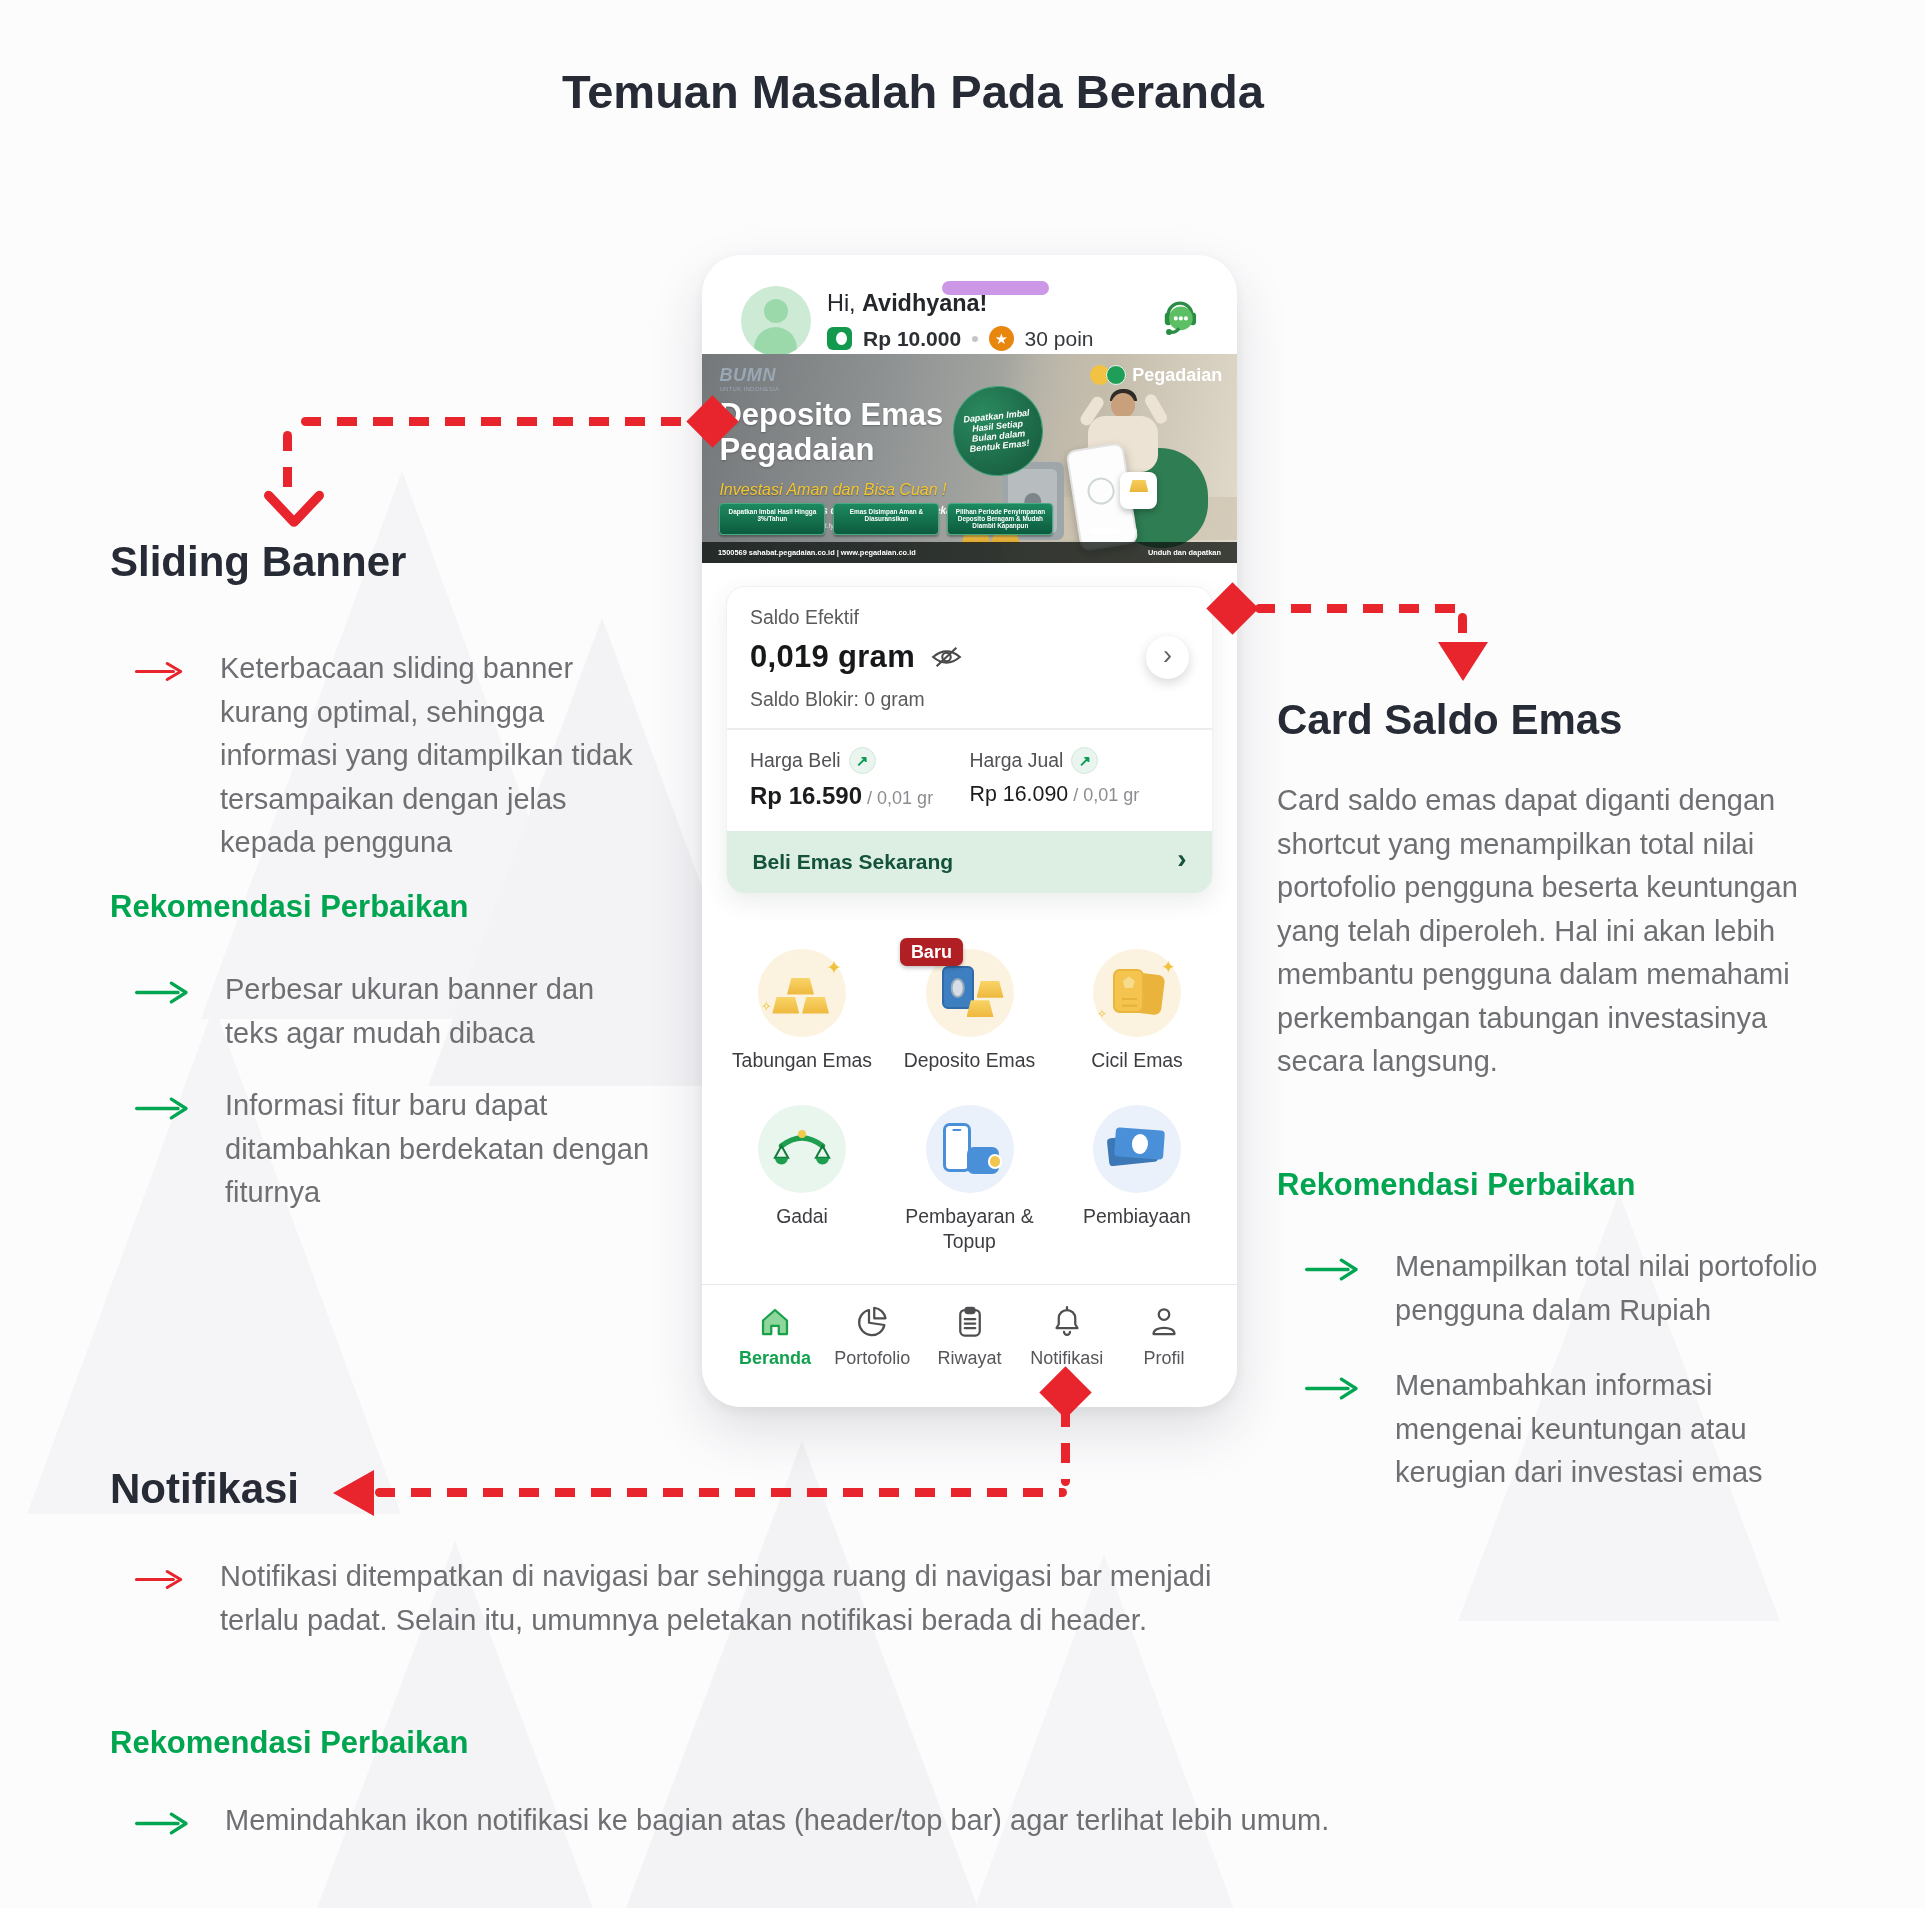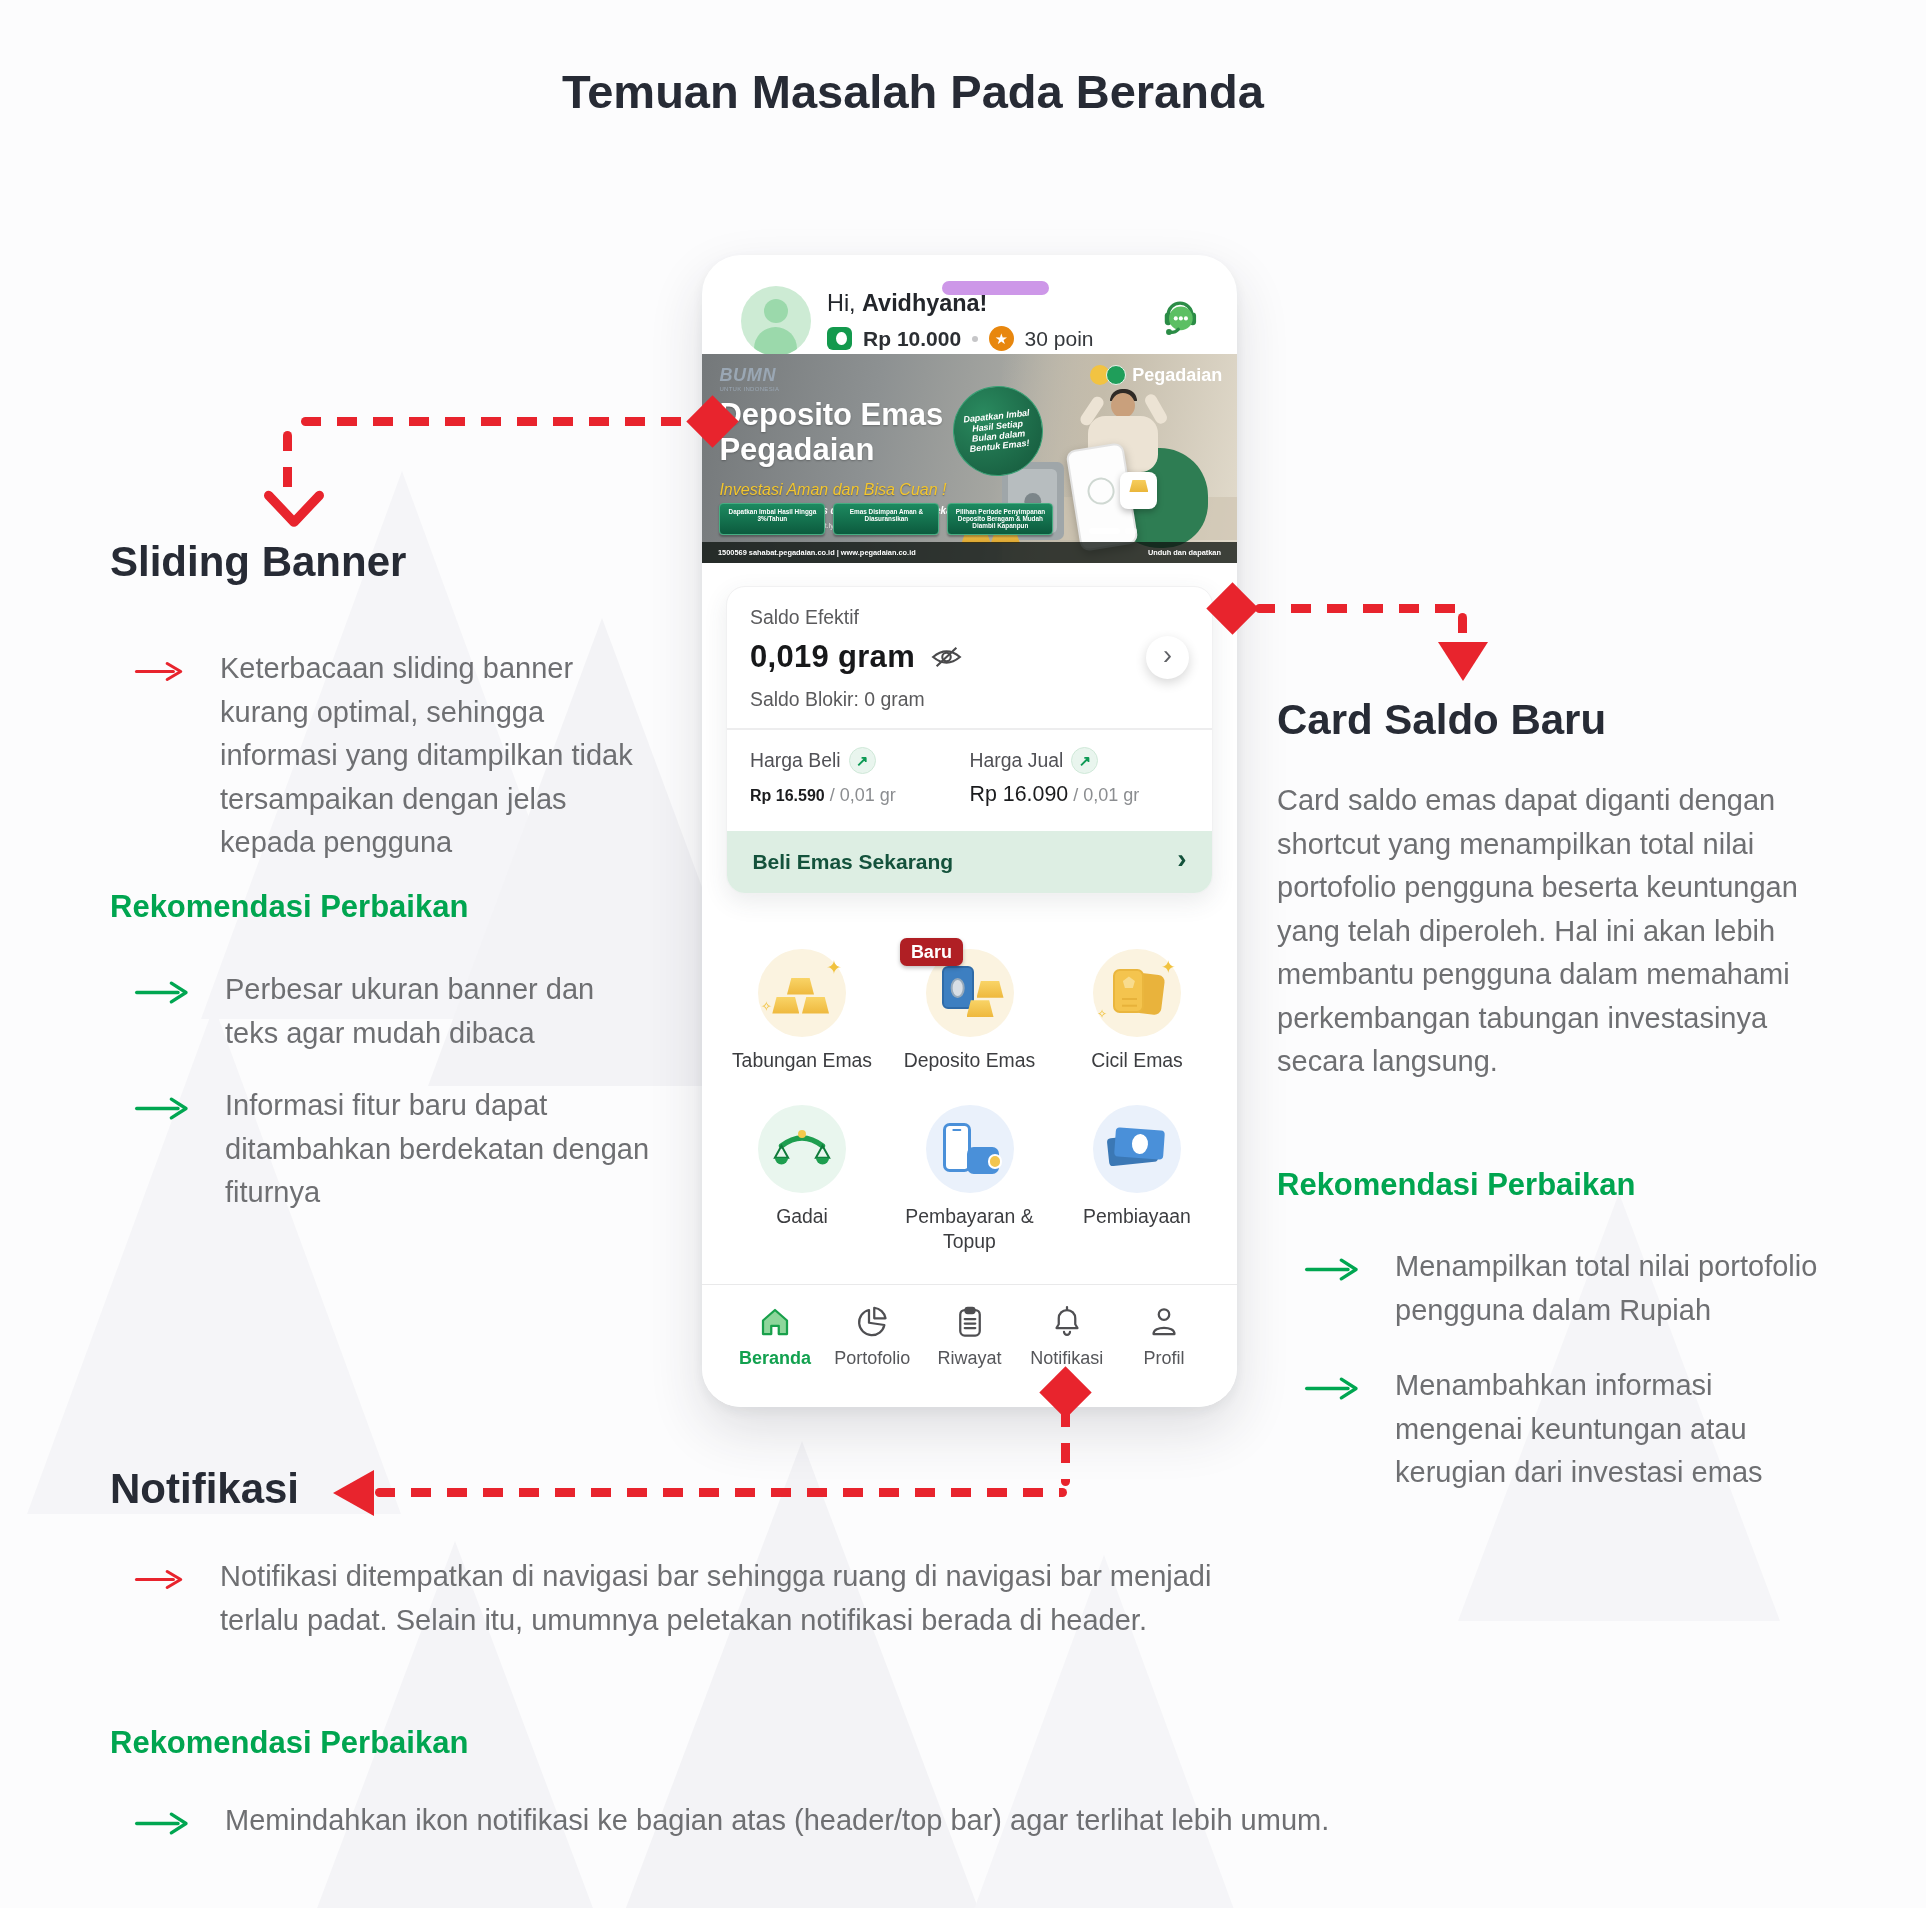--- a/index.html
+++ b/index.html
@@ -213,21 +213,21 @@
       </div>
       <div class="bullet">
         <svg class="ba green-a" width="64" height="27" viewBox="0 0 96 40">
             <path d="M4 20 H66"></path>
             <path d="M56 6 L78 20 L56 34"></path>
           </svg>
         <div class="body-t" style="width:428px;">Informasi fitur baru dapat ditambahkan berdekatan dengan fiturnya</div>
       </div>
     </div>
 
-    <div class="sec-h" style="left:1277px;top:696px;">Card Saldo Baru</div>
+    <div class="sec-h" style="left:1277px;top:696px;">Card Saldo Emas</div>
 
     <div class="body-t abs" style="left:1277px;top:779px;width:562px;">Card saldo emas dapat diganti dengan shortcut yang menampilkan total nilai portofolio pengguna beserta keuntungan yang telah diperoleh. Hal ini akan lebih membantu pengguna dalam memahami perkembangan tabungan investasinya secara langsung.</div>
 
     <div class="rec-h" style="left:1277px;top:1167px;">Rekomendasi Perbaikan</div>
 
     <div class="abs" style="left:1304px;top:1245px;width:535px;">
       <div class="bullet" style="margin-bottom:32px;">
         <svg class="ba green-a" width="64" height="27" viewBox="0 0 96 40">
             <path d="M4 20 H66"></path>
             <path d="M56 6 L78 20 L56 34"></path>
@@ -371,21 +371,21 @@
         </div>
         <div class="blokir">Saldo Blokir: 0 gram</div>
         <div class="div"></div>
       </div>
       <div class="harga-row">
         <div class="hcol">
           <div class="hlab">
               <span>Harga Beli</span>
               <span class="updot">↗</span>
             </div>
-          <div class="hval"><span style="font-size:16px;font-weight:800;color:#1b1c1e;">Rp 16.590</span><span> / 0,01 gr</span></div>
+          <div class="hval"><span style="font-size:24px;font-weight:800;color:#1b1c1e;">Rp 16.590</span><span> / 0,01 gr</span></div>
         </div>
         <div class="hcol">
           <div class="hlab">
               <span>Harga Jual</span>
               <span class="updot">↗</span>
             </div>
           <div class="hval"><span style="font-size:21.4px;font-weight:400;color:#1b1c1e;">Rp 16.090</span><span> / 0,01 gr</span></div>
         </div>
       </div>
       <div class="beli">

